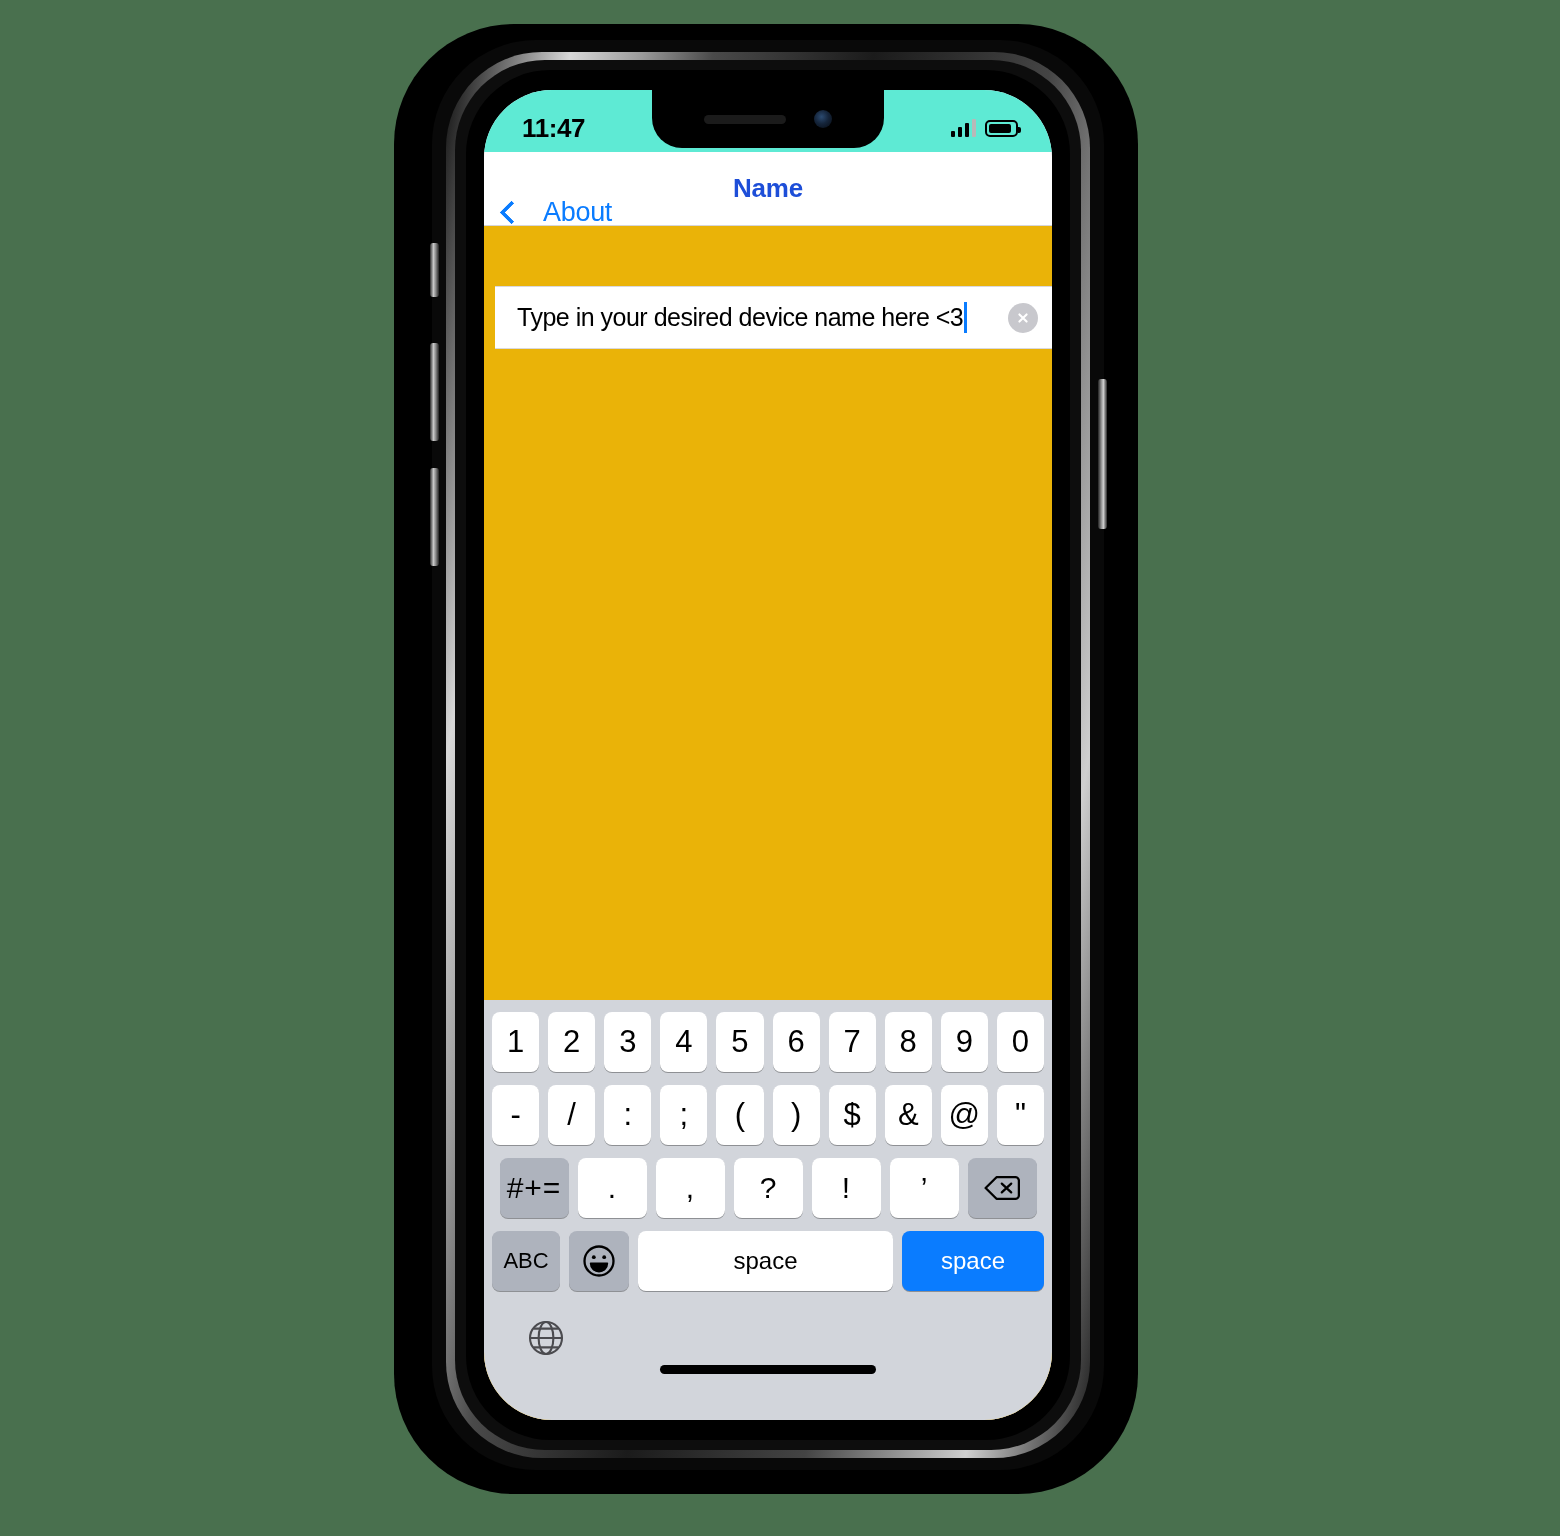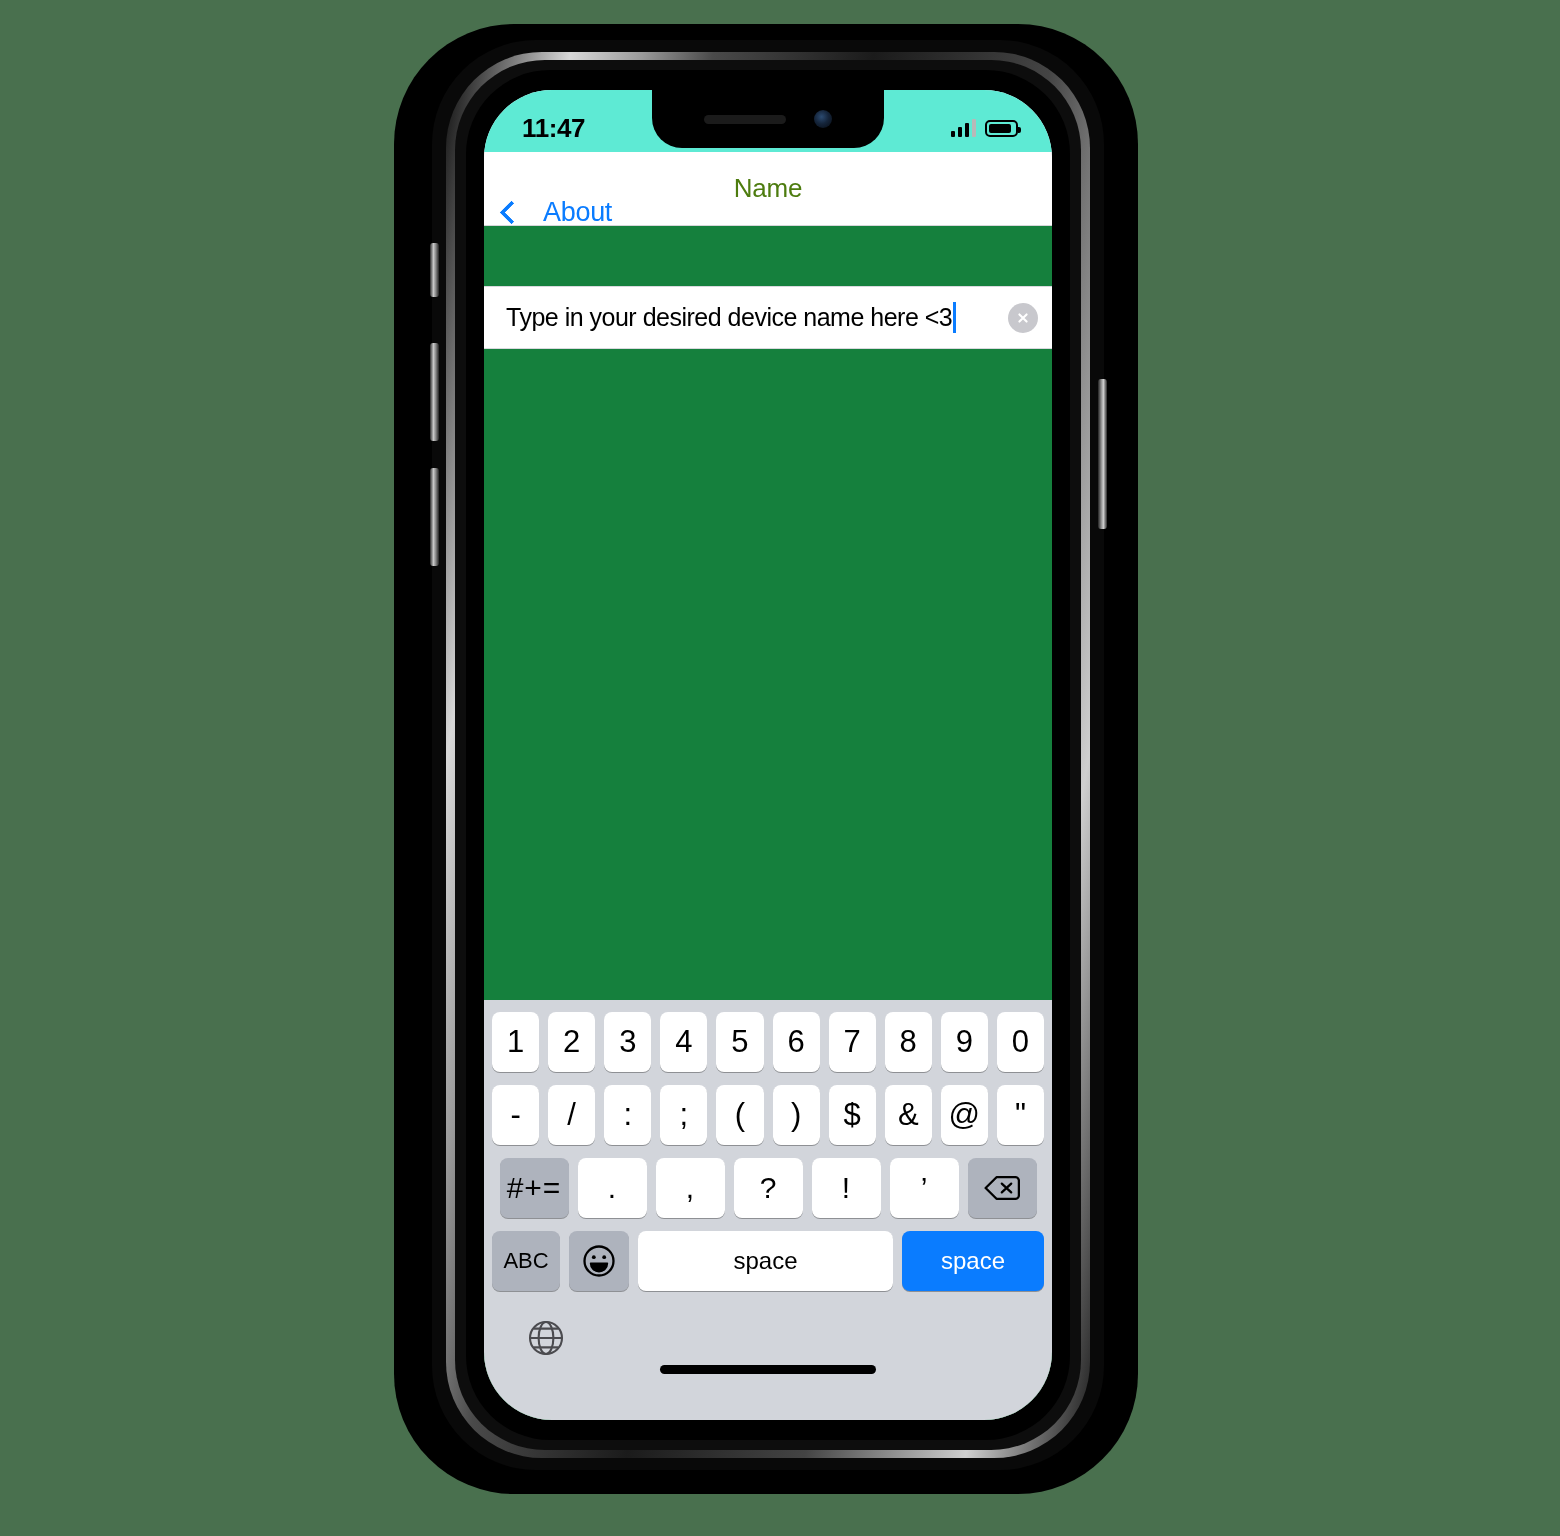--- a/index.html
+++ b/index.html
@@ -189,32 +189,33 @@
   .back-label {
     font-size: 27px;
     color: #0a7cff;
     letter-spacing: -0.3px;
   }
   .nav-title {
     position: absolute;
     left: 0; right: 0;
     text-align: center;
     font-size: 26px;
-    font-weight: normal;
-    color: #4d7c0f;
+    font-weight: bold;
+    color: #1d4ed8;
     letter-spacing: -0.2px;
   }
 
   
   .content {
     position: absolute;
     left: 0; top: 136px;
     width: 100%;
     bottom: 0;
-    background: #15803d;
+    background: #eab308;
+    padding-left: 11px;
   }
   .spacer-top { height: 60px; }
 
   .field-row {
     height: 63px;
     background: #fff;
     border-top: 1px solid #d9d9de;
     border-bottom: 1px solid #d9d9de;
     display: flex;
     align-items: center;

